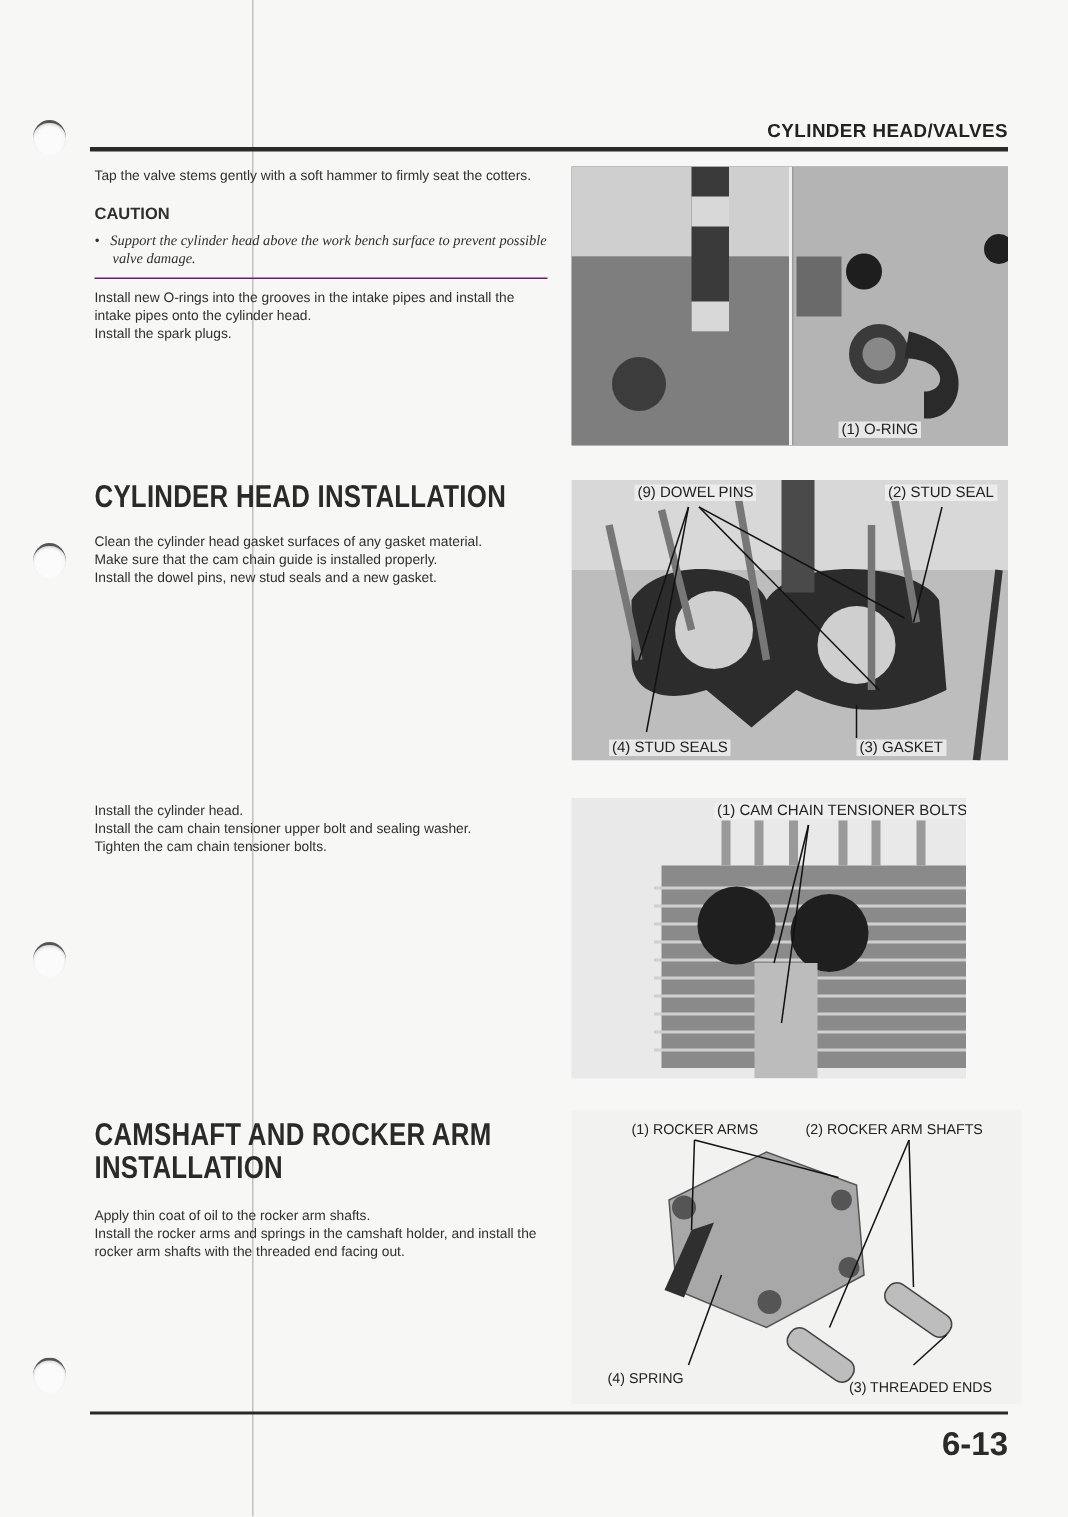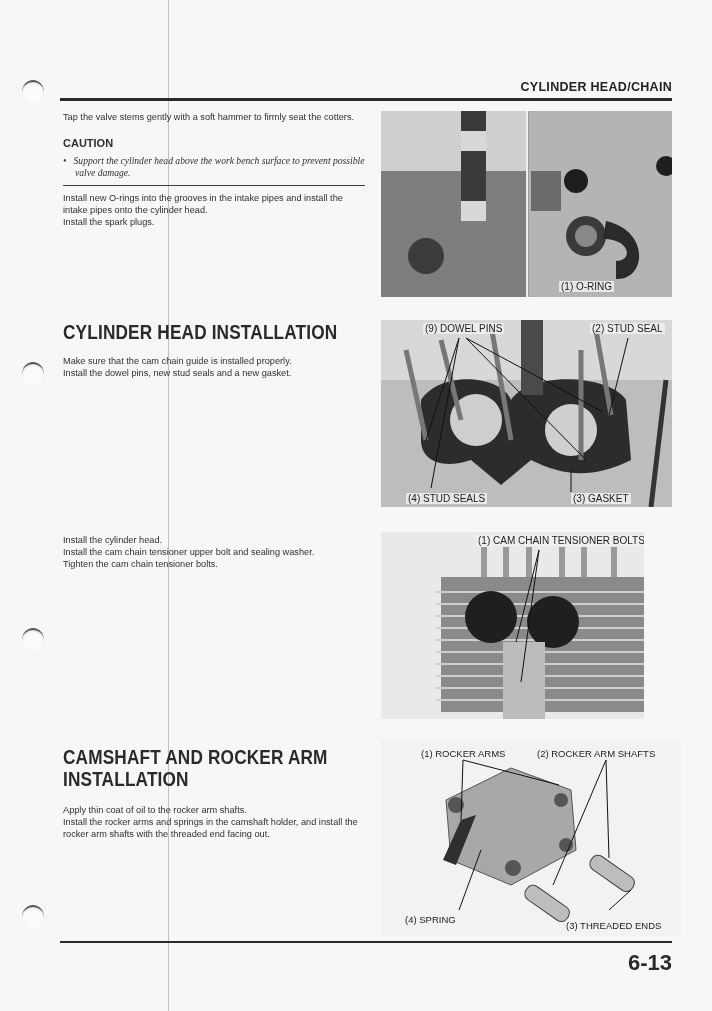--- a/index.html
+++ b/index.html
@@ -39,21 +39,21 @@
 </head>
 <body>
 
 <div class="hole" style="top:80px"></div>
 <div class="hole" style="top:362px"></div>
 <div class="hole" style="top:628px"></div>
 <div class="hole" style="top:905px"></div>
 
 <div class="fold"></div>
 
-<div class="header-title">CYLINDER HEAD/CHAIN</div>
+<div class="header-title">CYLINDER HEAD/VALVES</div>
 <div class="rule-top"></div>
 
 <div class="abs body-text" style="left:63px; top:111px; width:302px;">
   <p>Tap the valve stems gently with a soft hammer to firmly seat the cotters.</p>
   <div class="caution-title">CAUTION</div>
   <div class="caution-box">
     <div class="caution-item"><span>•</span>&nbsp;&nbsp; <span>Support the cylinder head above the work bench surface to prevent possible valve damage.</span></div>
   </div>
   <p style="margin-top:6px">Install new O-rings into the grooves in the intake pipes and install the intake pipes onto the cylinder head.</p>
   <p>Install the spark plugs.</p>
@@ -75,20 +75,21 @@
     <circle cx="205" cy="125" r="11" fill="#888"></circle>
     <path d="M225 110 C270 120 265 170 235 168 L235 150 C252 150 250 128 222 128 Z" fill="#2a2a2a"></path>
     <circle cx="285" cy="55" r="10" fill="#1f1f1f"></circle>
     <line x1="146" y1="0" x2="146" y2="186" stroke="#eee" stroke-width="2"></line>
   </svg>
   <div class="label" style="left:158px; top:170px;">(1) O-RING</div>
 </div>
 
 <div class="abs section-h" style="left:63px; top:320px;">CYLINDER HEAD INSTALLATION</div>
 <div class="abs body-text" style="left:63px; top:355px; width:302px;">
+  <p>Clean the cylinder head gasket surfaces of any gasket material.</p>
   <p>Make sure that the cam chain guide is installed properly.</p>
   <p>Install the dowel pins, new stud seals and a new gasket.</p>
 </div>
 
 <div class="photo" style="left:381px; top:320px; width:291px; height:187px; background:#e8e8e8;">
   <svg width="291" height="187" viewBox="0 0 291 187">
     <rect width="291" height="187" fill="#d8d8d8"></rect>
     <rect x="0" y="60" width="291" height="127" fill="#bdbdbd"></rect>
     <path d="M40 80 C60 50 120 55 130 80 C150 50 230 55 245 80 L250 140 C210 160 180 155 150 140 L120 165 L90 140 C60 150 40 140 40 120 Z" fill="#2c2c2c"></path>
     <circle cx="95" cy="100" r="26" fill="#cfcfcf"></circle>

